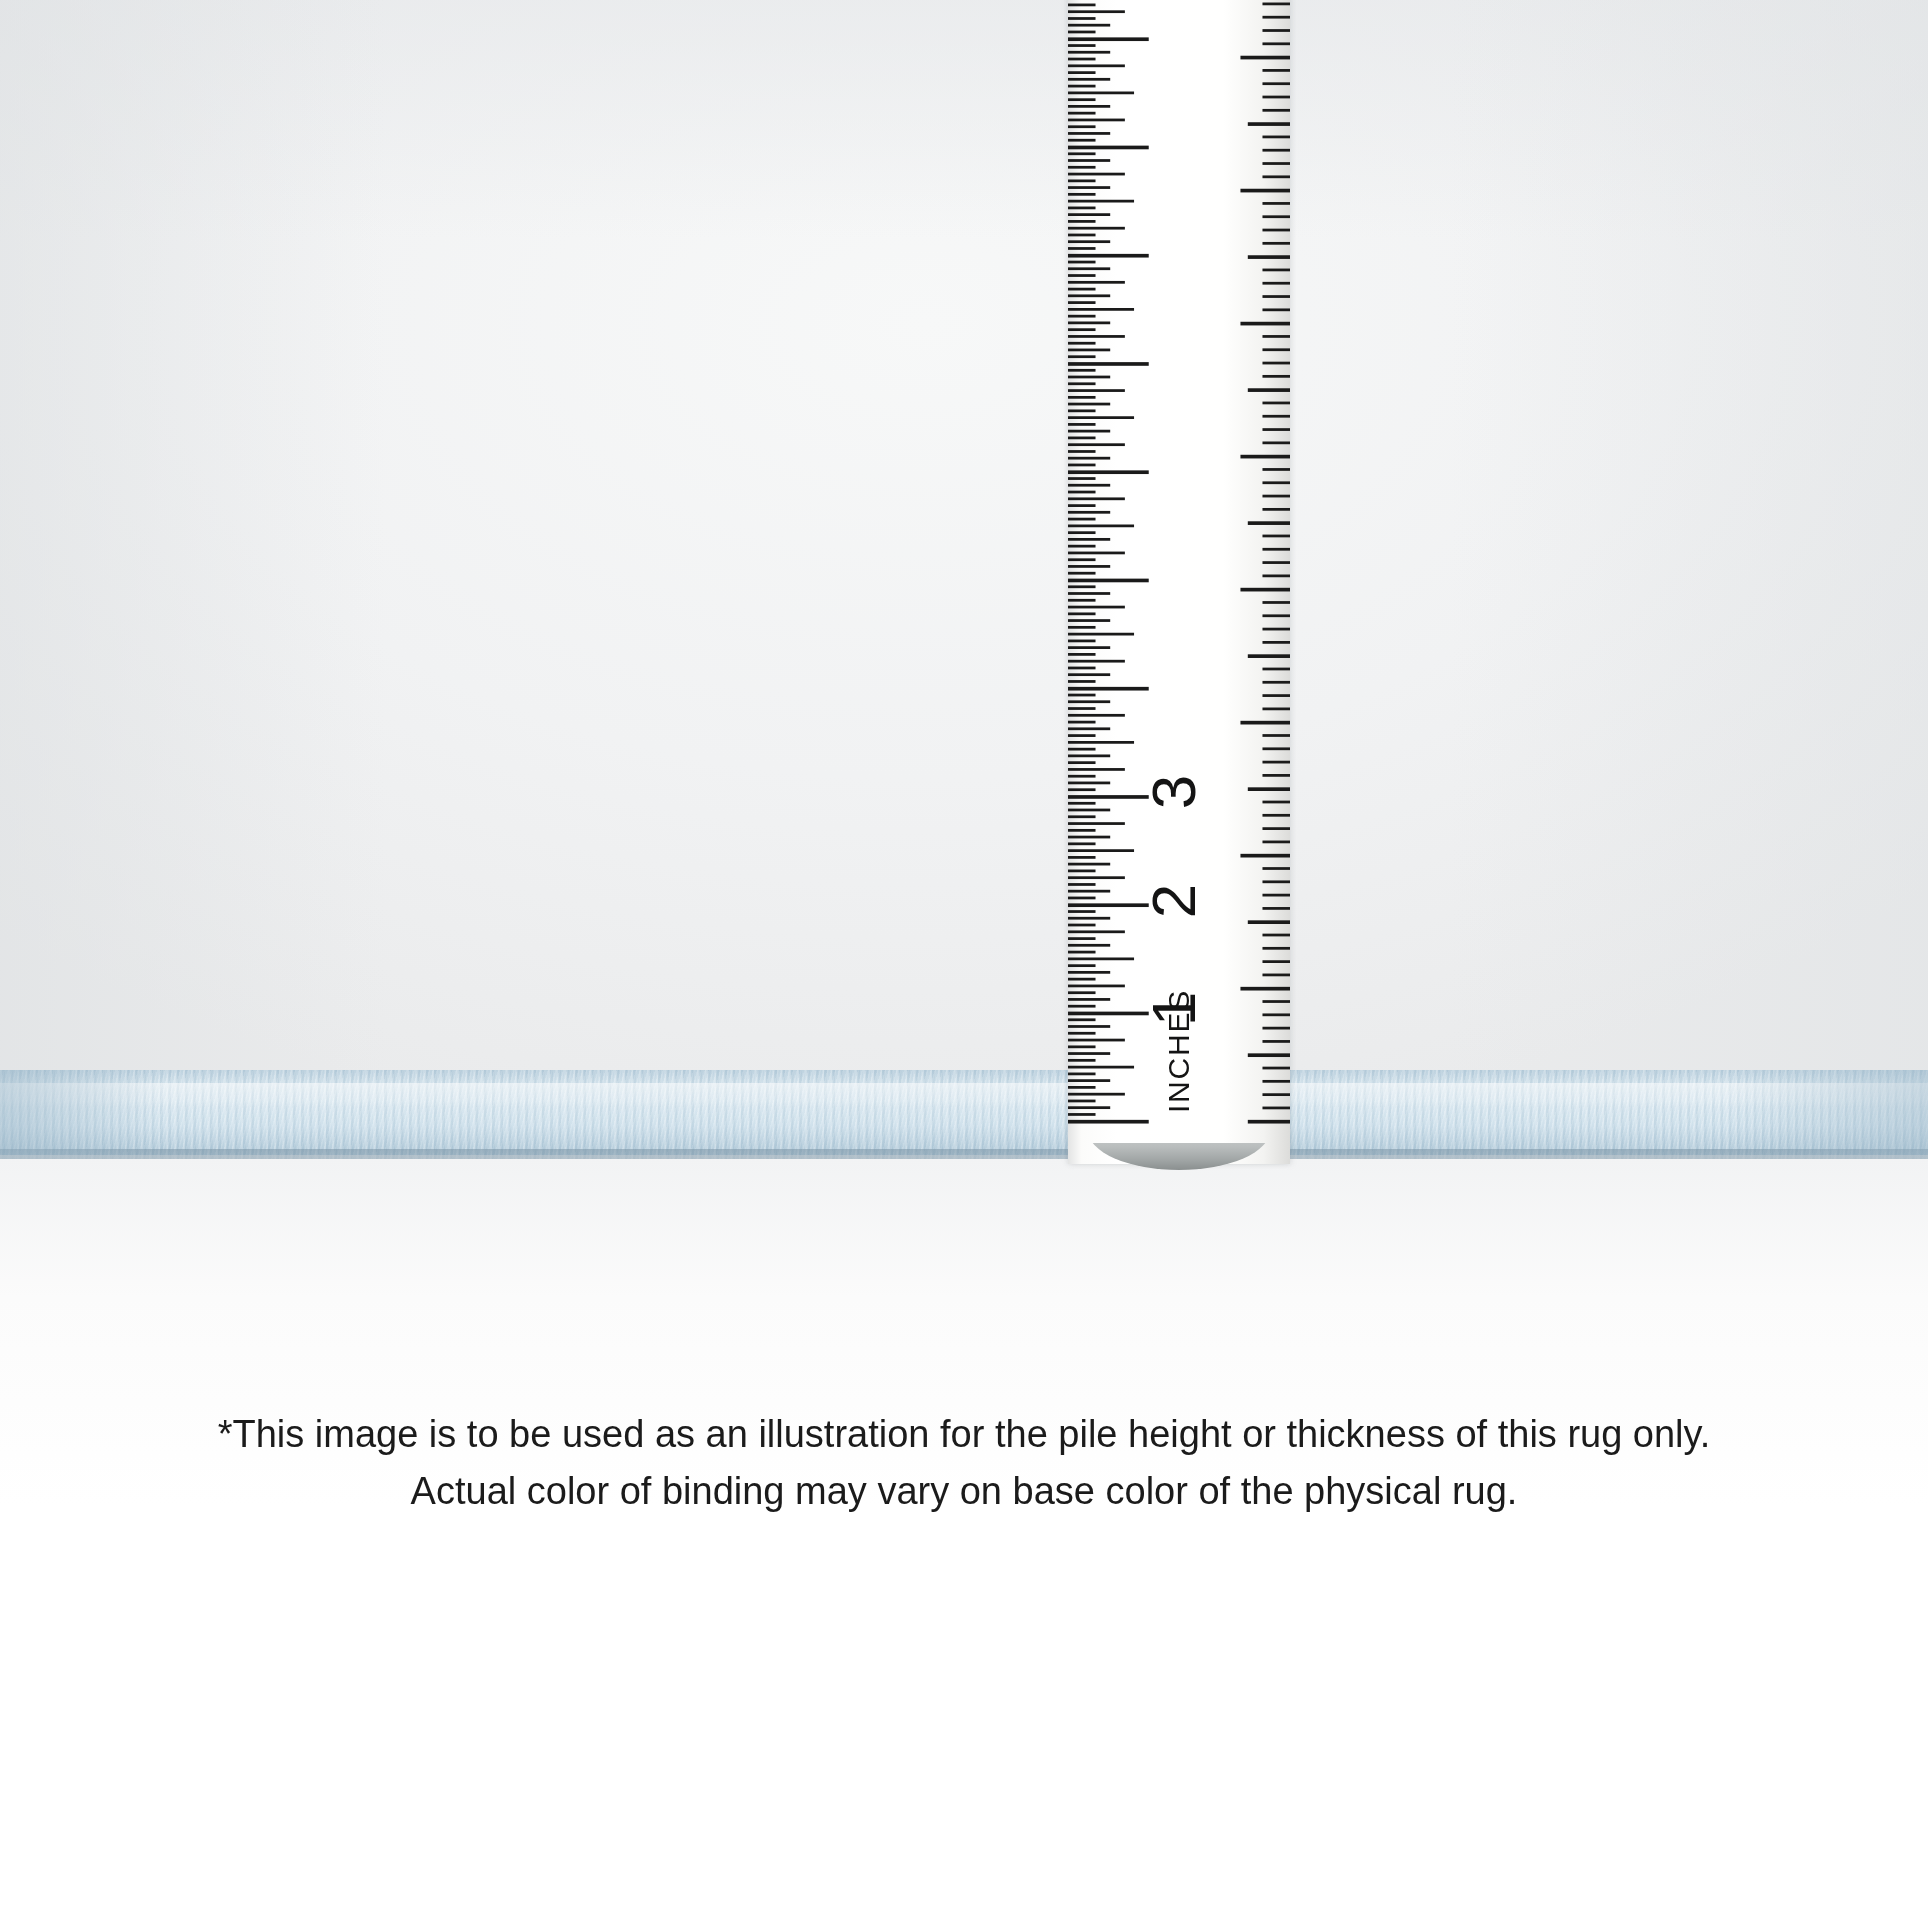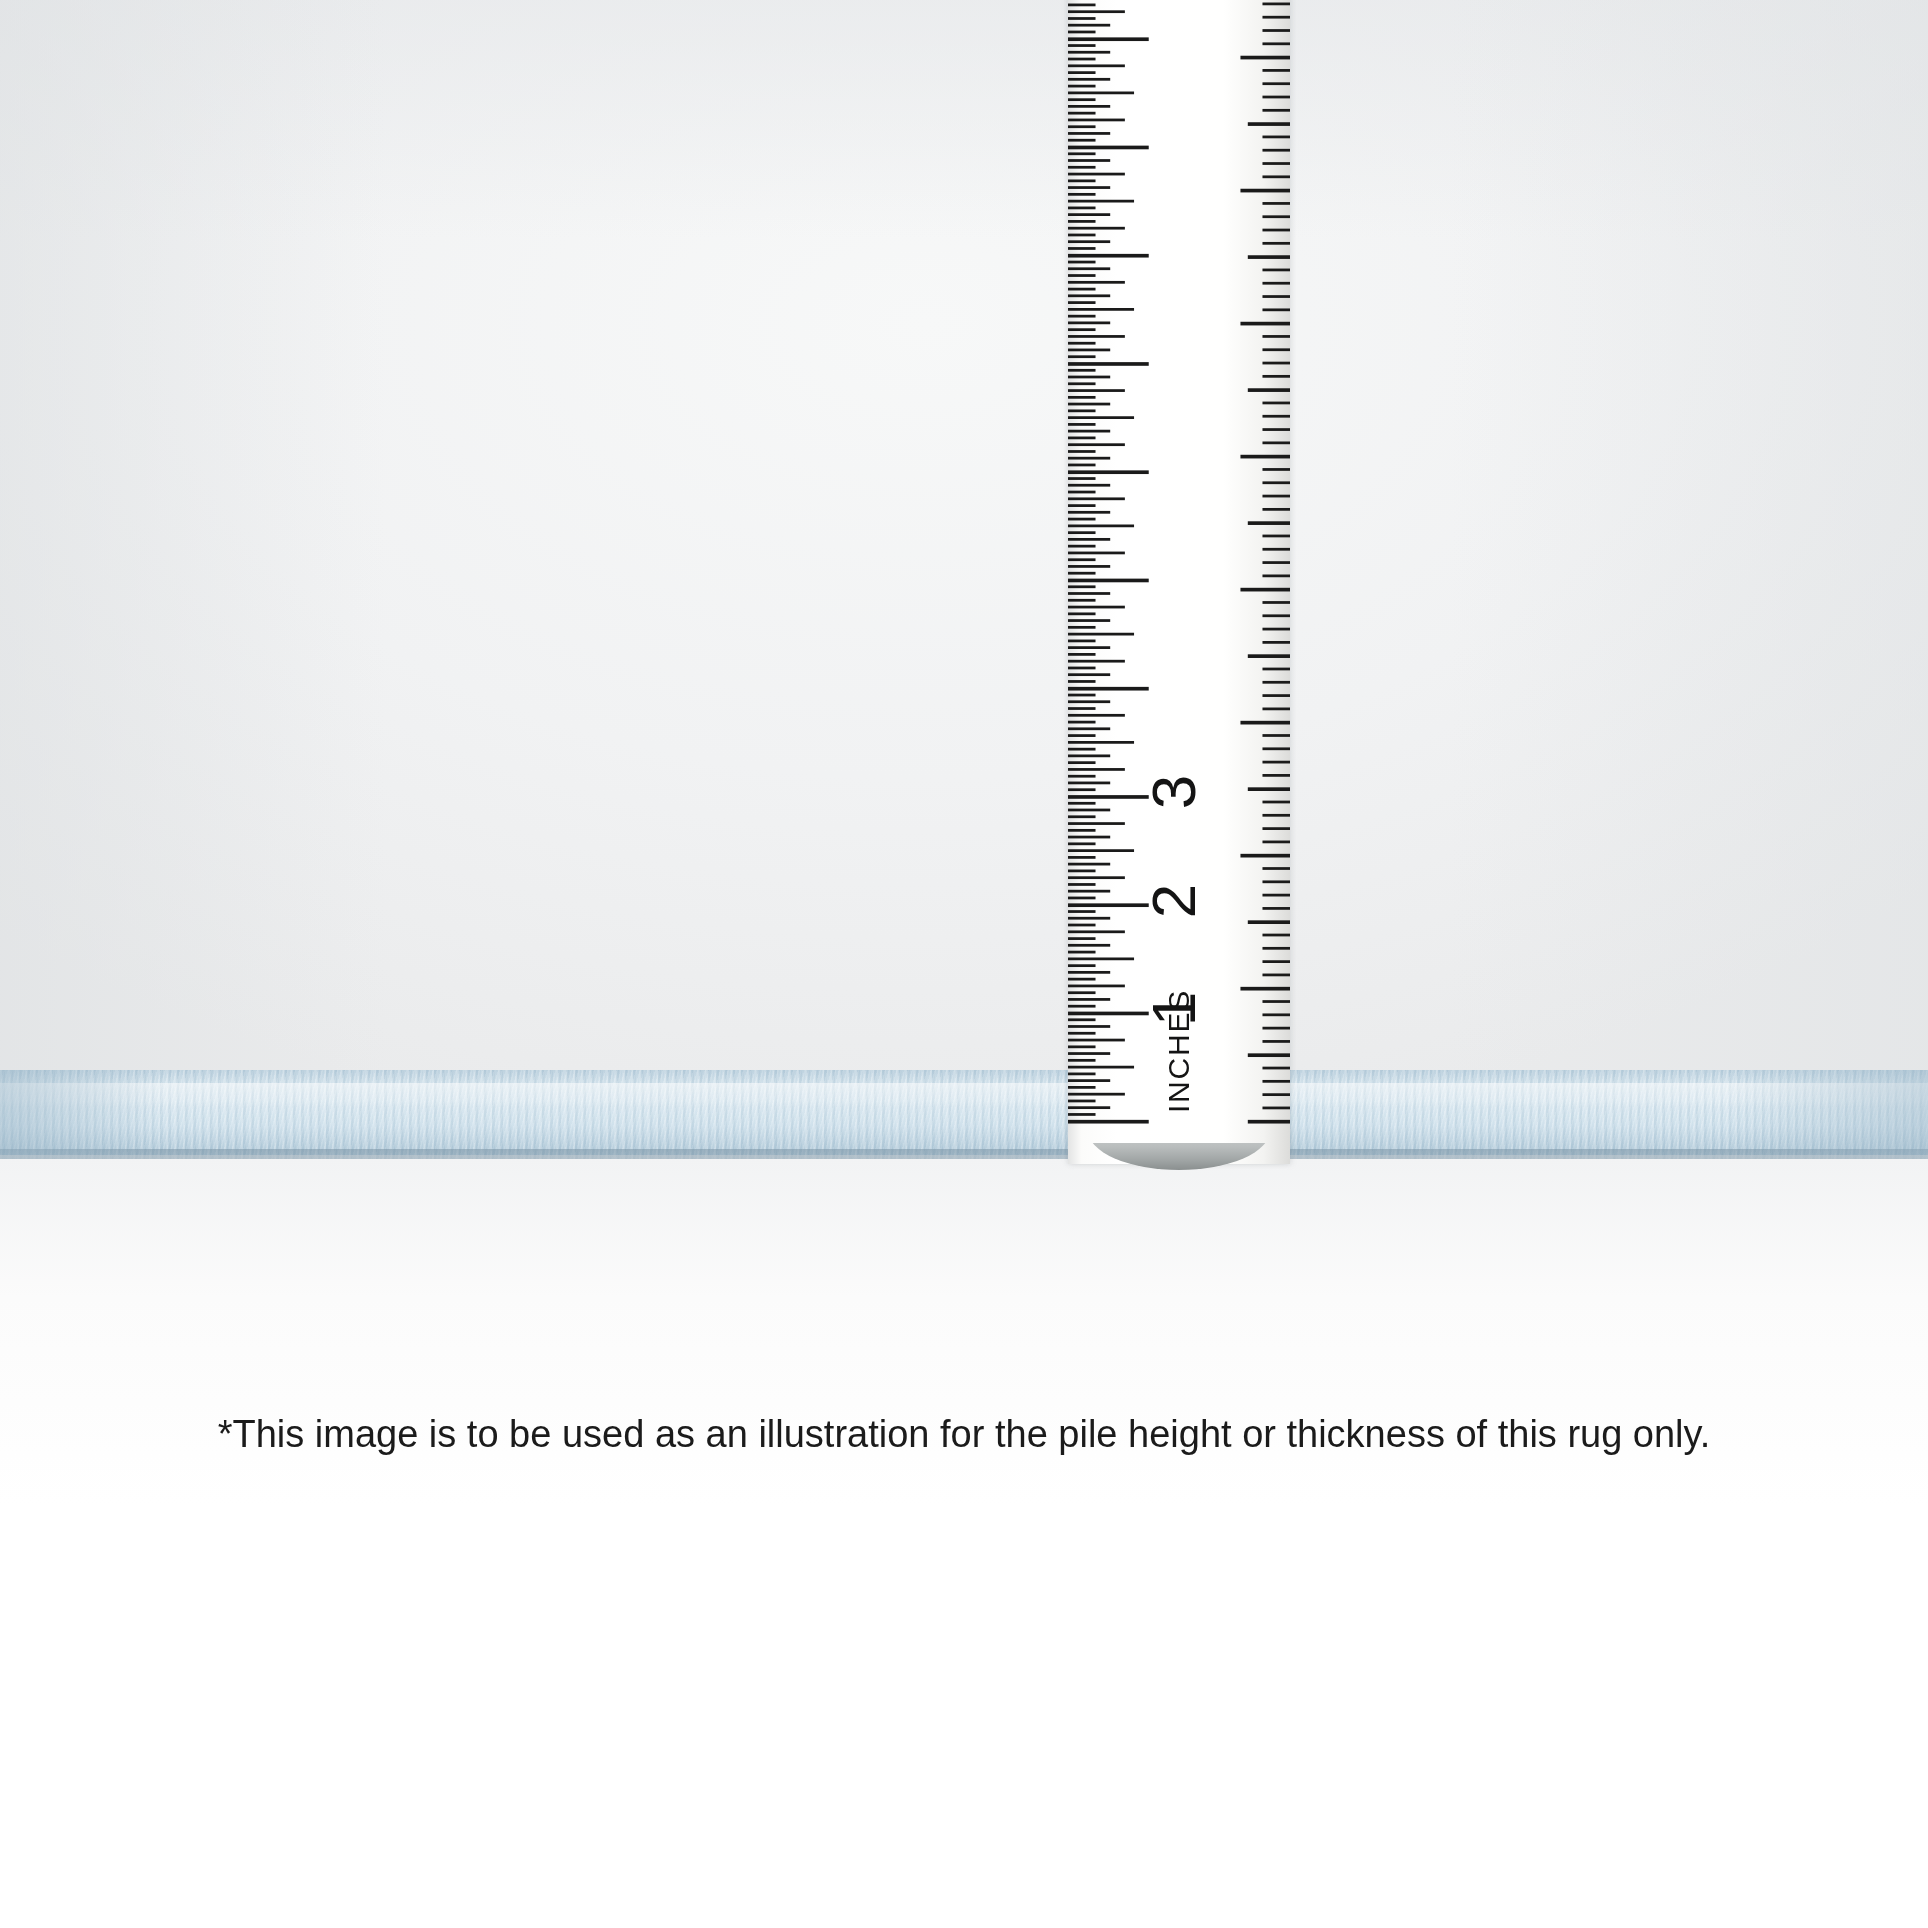--- a/index.html
+++ b/index.html
@@ -541,16 +541,17 @@
       <div class="num num-big" style="left:41px; top:761px; width:129px; text-align:center;">3</div>
     </div>
   </div>
 
   <div class="ruler-tip">
     <div class="ruler-tip-metal"></div>
   </div>
 
   <div class="caption">
     <span class="caption-line">*This image is to be used as an illustration for the pile height or thickness of this rug only.</span>
+    <span class="caption-line">Actual color of binding may vary on base color of the physical rug.</span>
   </div>
 
 </div>
 
 
 </body></html>

